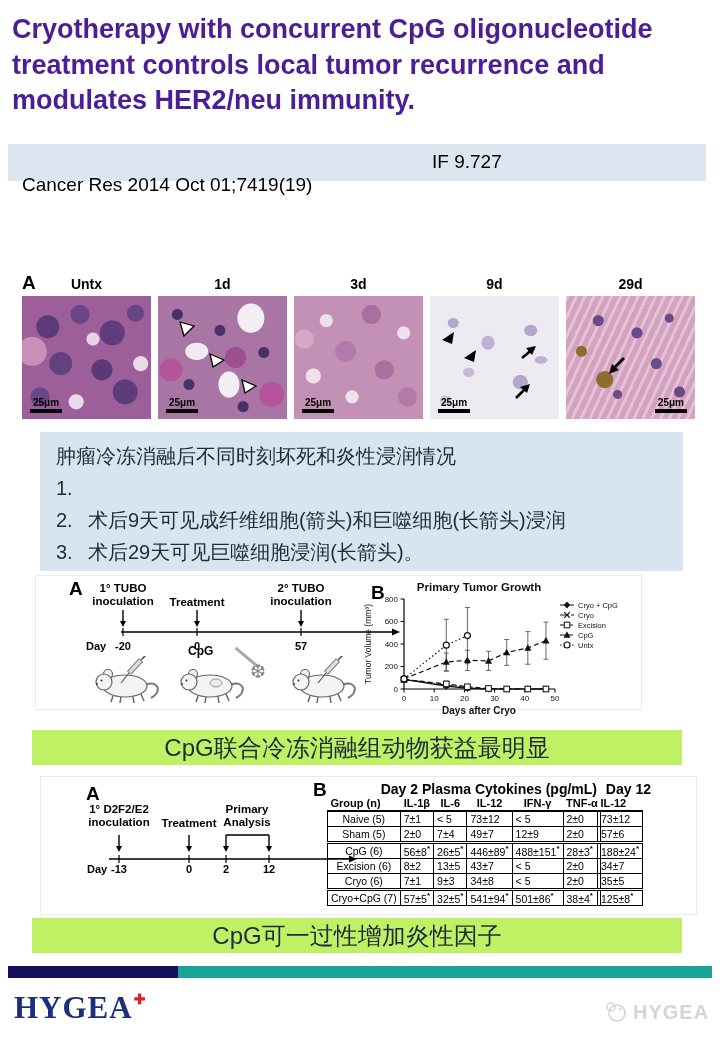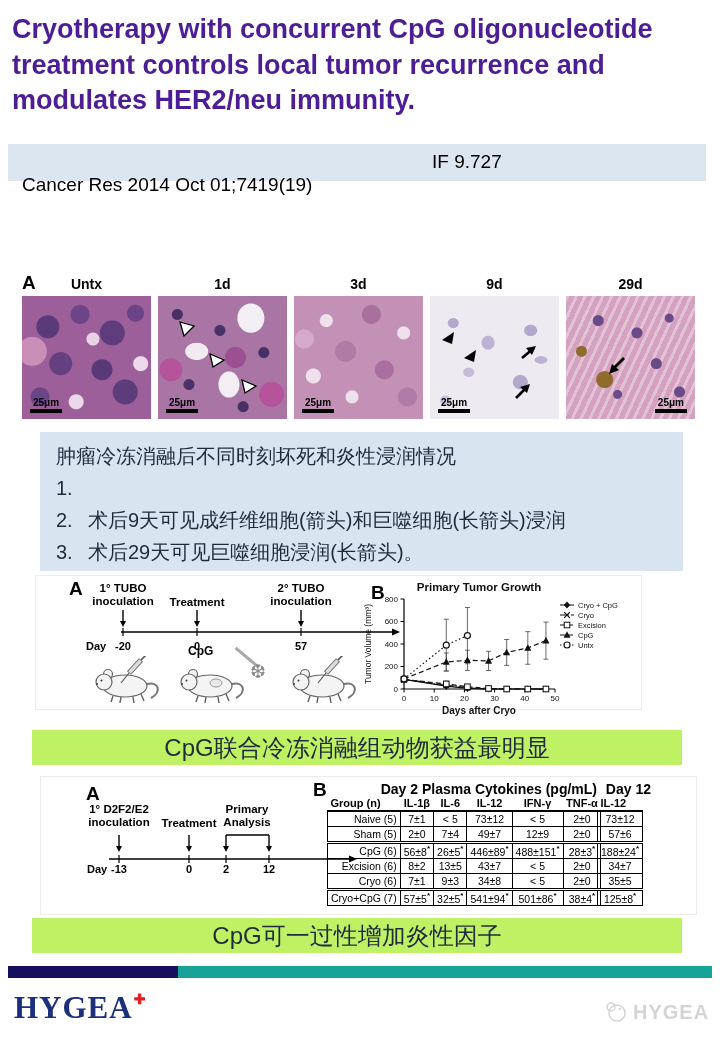--- a/index.html
+++ b/index.html
@@ -89,22 +89,22 @@
   .dayrow{font-size:11px;font-weight:bold;}
   .tick-num{text-align:center;display:inline-block;}
   .cpg-lab{font-size:12px;font-weight:bold;}
   .probe{width:30px;height:3px;background:#a9a9a9;transform:rotate(40deg);}
   .snow{font-size:19px;color:#8a8a8a;}
   
   .tbl-title{font-size:14px;font-weight:bold;text-align:right;}
   table.cy{border-collapse:collapse;font-size:10.5px;}
   table.cy th{font-weight:bold;border:none;border-bottom:2px solid #000;padding:0 3px 1px 3px;font-size:11px;text-align:center;}
   table.cy th:first-child{text-align:left;}
-  table.cy td{border:1px solid #000;text-align:center;padding:0 3px;height:14px;}
-  table.cy td.g{text-align:right;}
+  table.cy td{border:1px solid #000;text-align:left;padding:0 3px;height:14px;}
+  table.cy td.g{text-align:center;}
   table.cy tr.sep td{border-top:3px double #000;}
   table.cy sup{font-size:8px;font-weight:bold;}
   .footnote{font-size:9px;}
   .footnote .star{font-size:13px;font-weight:bold;vertical-align:-2px;}
   
   .bluebar{left:32px;top:730px;width:650px;height:35px;background:#bef264;text-align:center;
            font-size:24px;line-height:35px;color:#1f2a3a;}
   .bluebar2{top:918px;}
   
   .bar-navy{left:8px;top:966px;width:170px;height:12px;background:#150f5e;}

